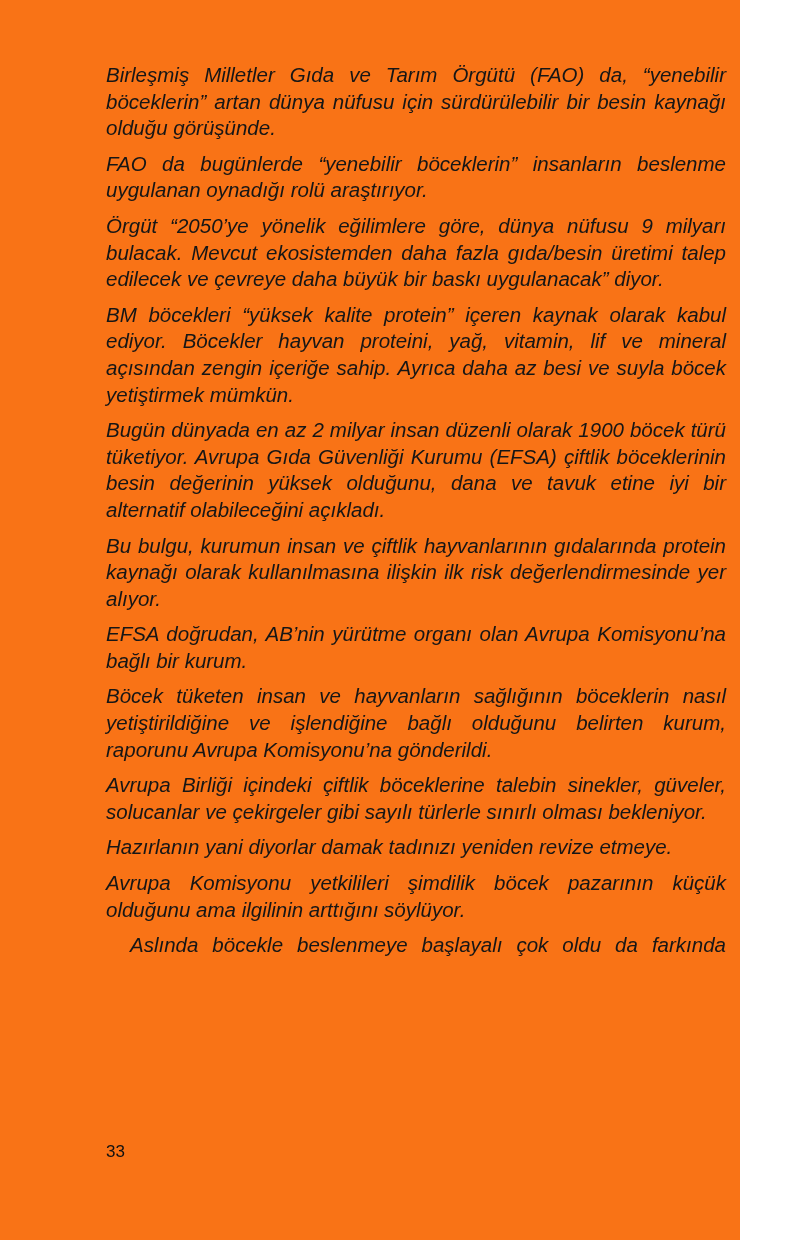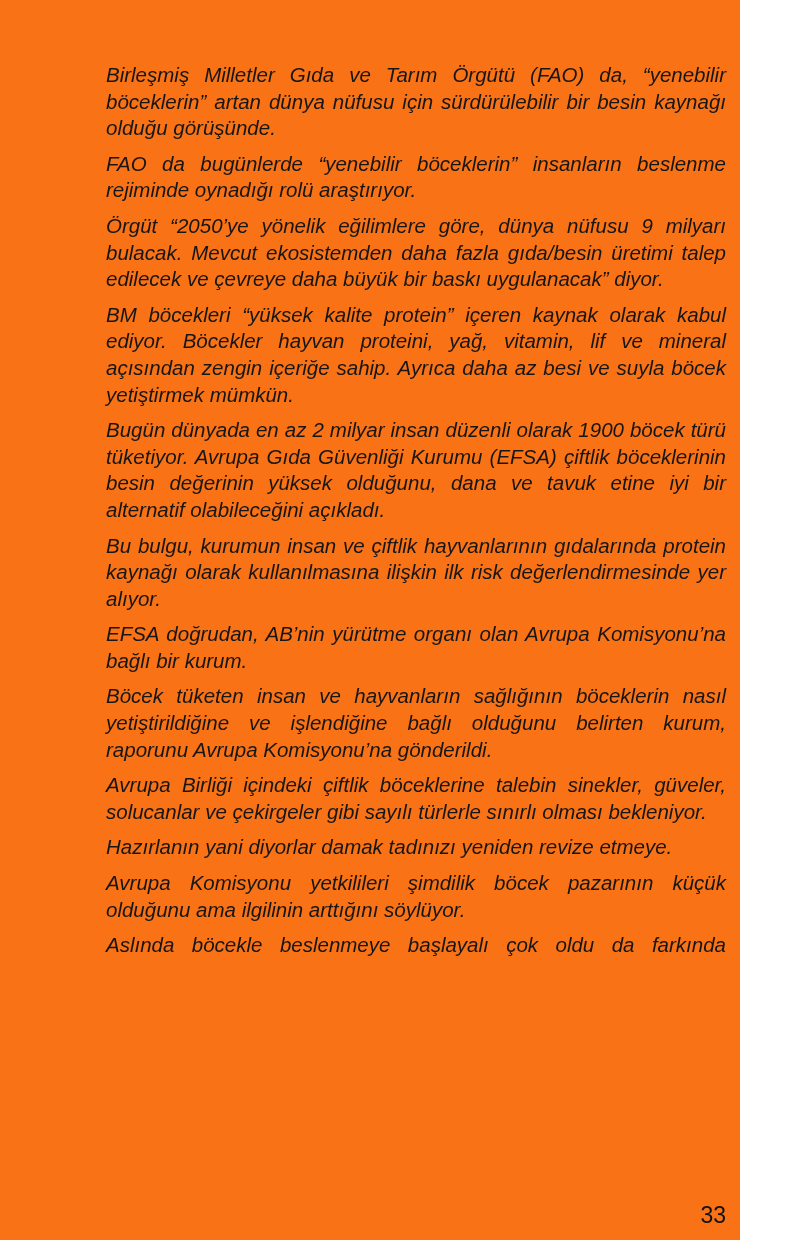--- a/index.html
+++ b/index.html
@@ -27,39 +27,40 @@
     line-height: 26.6px;
     text-align: justify;
     color: #161616;
   }
   .content p {
     margin: 0 0 9px 0;
     padding: 0;
   }
   .content p.continues {
     text-align-last: justify;
+    margin-left: 24px;
   }
   .page-number {
     position: absolute;
     left: 106px;
-    top: 1202px;
+    top: 1142px;
     width: 620px;
-    text-align: right;
+    text-align: left;
     font-style: normal;
-    font-size: 23px;
+    font-size: 17px;
     color: #111111;
   }
 </style>
 </head>
 <body>
 
 <div class="page">
   <div class="content">
     <p>Birleşmiş Milletler Gıda ve Tarım Örgütü (FAO) da, “yenebilir böceklerin” artan dünya nüfusu için sürdürülebilir bir besin kaynağı olduğu görüşünde.</p>
-    <p>FAO da bugünlerde “yenebilir böceklerin” insanların beslenme rejiminde oynadığı rolü araştırıyor.</p>
+    <p>FAO da bugünlerde “yenebilir böceklerin” insanların beslenme uygulanan oynadığı rolü araştırıyor.</p>
     <p>Örgüt “2050’ye yönelik eğilimlere göre, dünya nüfusu 9 milyarı bulacak. Mevcut ekosistemden daha fazla gıda/besin üretimi talep edilecek ve çevreye daha büyük bir baskı uygulanacak” diyor.</p>
     <p>BM böcekleri “yüksek kalite protein” içeren kaynak olarak kabul ediyor. Böcekler hayvan proteini, yağ, vitamin, lif ve mineral açısından zengin içeriğe sahip. Ayrıca daha az besi ve suyla böcek yetiştirmek mümkün.</p>
     <p>Bugün dünyada en az 2 milyar insan düzenli olarak 1900 böcek türü tüketiyor. Avrupa Gıda Güvenliği Kurumu (EFSA) çiftlik böceklerinin besin değerinin yüksek olduğunu, dana ve tavuk etine iyi bir alternatif olabileceğini açıkladı.</p>
     <p>Bu bulgu, kurumun insan ve çiftlik hayvanlarının gıdalarında protein kaynağı olarak kullanılmasına ilişkin ilk risk değerlendirmesinde yer alıyor.</p>
     <p>EFSA doğrudan, AB’nin yürütme organı olan Avrupa Komisyonu’na bağlı bir kurum.</p>
     <p>Böcek tüketen insan ve hayvanların sağlığının böceklerin nasıl yetiştirildiğine ve işlendiğine bağlı olduğunu belirten kurum, raporunu Avrupa Komisyonu’na gönderildi.</p>
     <p>Avrupa Birliği içindeki çiftlik böceklerine talebin sinekler, güveler, solucanlar ve çekirgeler gibi sayılı türlerle sınırlı olması bekleniyor.</p>
     <p>Hazırlanın yani diyorlar damak tadınızı yeniden revize etmeye.</p>
     <p>Avrupa Komisyonu yetkilileri şimdilik böcek pazarının küçük olduğunu ama ilgilinin arttığını söylüyor.</p>
     <p class="continues">Aslında böcekle beslenmeye başlayalı çok oldu da farkında</p>

